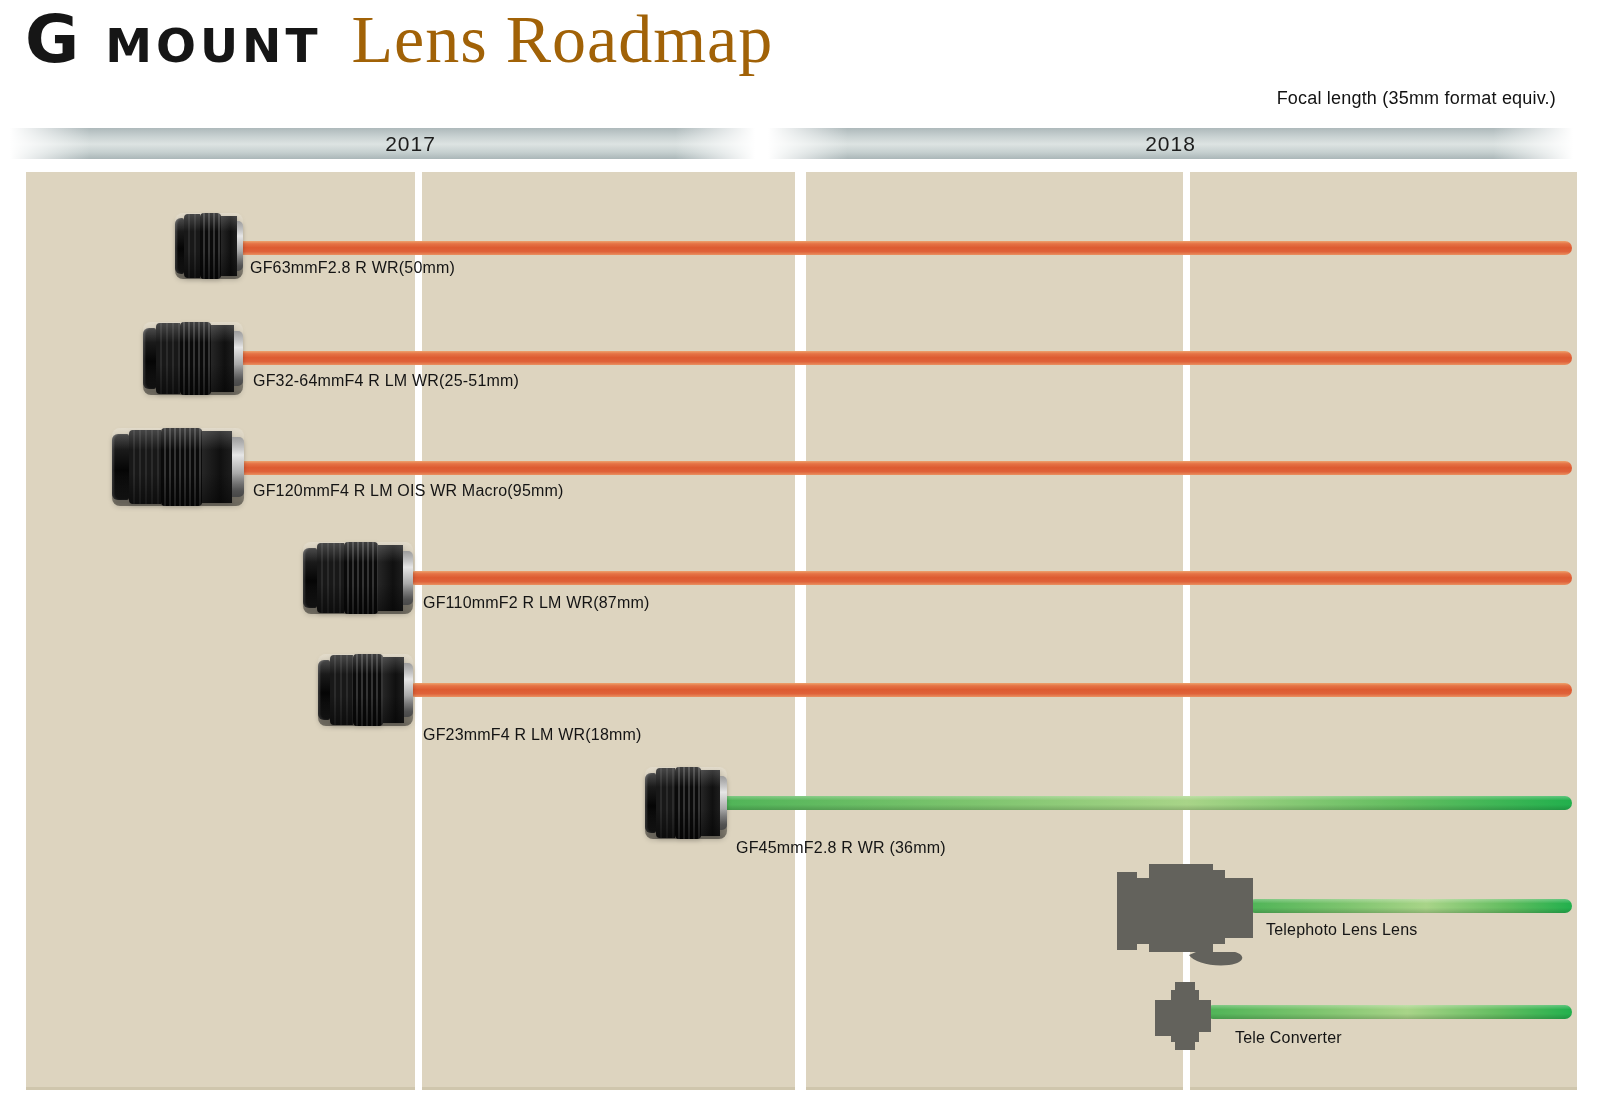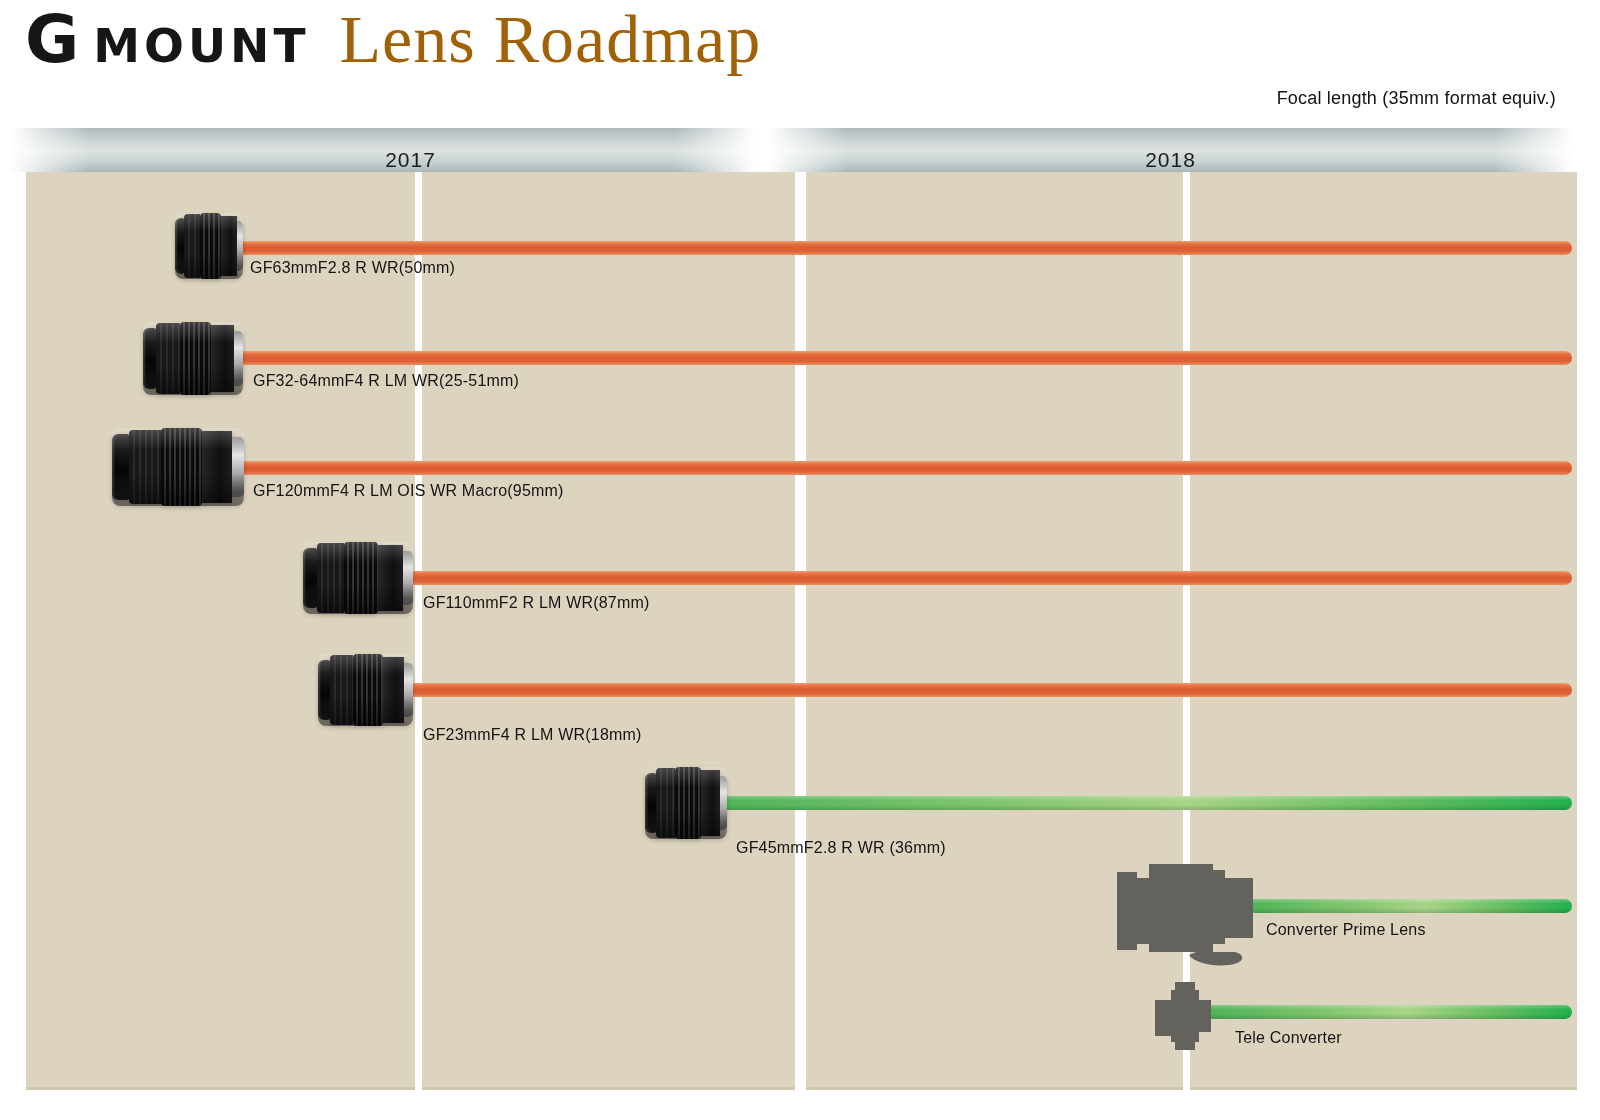--- a/index.html
+++ b/index.html
@@ -2,27 +2,27 @@
 <html><head>
 <meta charset="utf-8">
 <style>
   html,body{margin:0;padding:0;background:#fff;}
   body{font-family:"Liberation Sans", sans-serif; -webkit-font-smoothing:antialiased;}
   .stage{position:relative;width:1600px;height:1120px;background:#fff;overflow:hidden;}
 
   
   .title{position:absolute;left:25px;top:0px;display:flex;align-items:baseline;color:#161616;}
   .logo-g{font-weight:900;font-size:66px;letter-spacing:2px;font-family:"DejaVu Sans",sans-serif;}
-  .logo-mount{font-weight:900;font-size:47px;letter-spacing:4px;margin-left:12px;font-family:"DejaVu Sans",sans-serif;}
+  .logo-mount{font-weight:900;font-size:47px;letter-spacing:4px;margin-left:24px;font-family:"DejaVu Sans",sans-serif;}
   .subtitle{font-family:"Liberation Serif", serif;font-size:68px;font-weight:400;margin-left:30px;letter-spacing:1px;color:#a16207;}
 
   .note{position:absolute;top:88px;right:44px;font-size:18px;color:#121212;letter-spacing:.2px;}
 
   
-  .yearbar{position:absolute;top:128px;height:44px;display:flex;align-items:flex-end;justify-content:center;
+  .yearbar{position:absolute;top:128px;height:31px;display:flex;align-items:center;justify-content:center;
     background:linear-gradient(180deg,#aeb9bb 0%,#c9d2d2 28%,#dde3e2 52%,#c6d0d0 78%,#aab6b8 100%);}
   .yearbar::before,.yearbar::after{content:"";position:absolute;top:0;bottom:0;width:80px;pointer-events:none;}
   .yearbar::before{left:0;background:linear-gradient(90deg,#fff 0%,rgba(255,255,255,0) 100%);}
   .yearbar::after{right:0;background:linear-gradient(270deg,#fff 0%,rgba(255,255,255,0) 100%);}
   .yearbar span{font-size:21px;color:#1c1c1c;letter-spacing:1px;}
   .yearbar.y2017{left:10px;width:745px;}
   .yearbar.y2017 span{transform:translateX(28px);}
   .yearbar.y2018{left:768px;width:805px;}
 
   
@@ -148,16 +148,16 @@
   <svg class="sil" style="left:1155px;top:982px;" width="56" height="68" viewBox="0 0 56 68">
     <path d="M0,18 H16 V8 H20 V0 H40 V8 H44 V18 H56 V50 H44 V60 H40 V68 H20 V60 H16 V54 H0 Z"></path>
   </svg>
 
   <div class="lbl" style="left:250px;top:259px;">GF63mmF2.8 R WR(50mm)</div>
   <div class="lbl" style="left:253px;top:372px;">GF32-64mmF4 R LM WR(25-51mm)</div>
   <div class="lbl" style="left:253px;top:482px;">GF120mmF4 R LM OIS WR Macro(95mm)</div>
   <div class="lbl" style="left:423px;top:594px;">GF110mmF2 R LM WR(87mm)</div>
   <div class="lbl" style="left:423px;top:706px;margin-top:20px;">GF23mmF4 R LM WR(18mm)</div>
   <div class="lbl" style="left:736px;top:819px;margin-top:20px;">GF45mmF2.8 R WR (36mm)</div>
-  <div class="lbl" style="left:1266px;top:921px;">Converter Prime Lens</div>
+  <div class="lbl" style="left:1266px;top:921px;">Telephoto Lens Lens</div>
   <div class="lbl" style="left:1235px;top:1029px;">Tele Converter</div>
 
 </div>
 
 </body></html>

